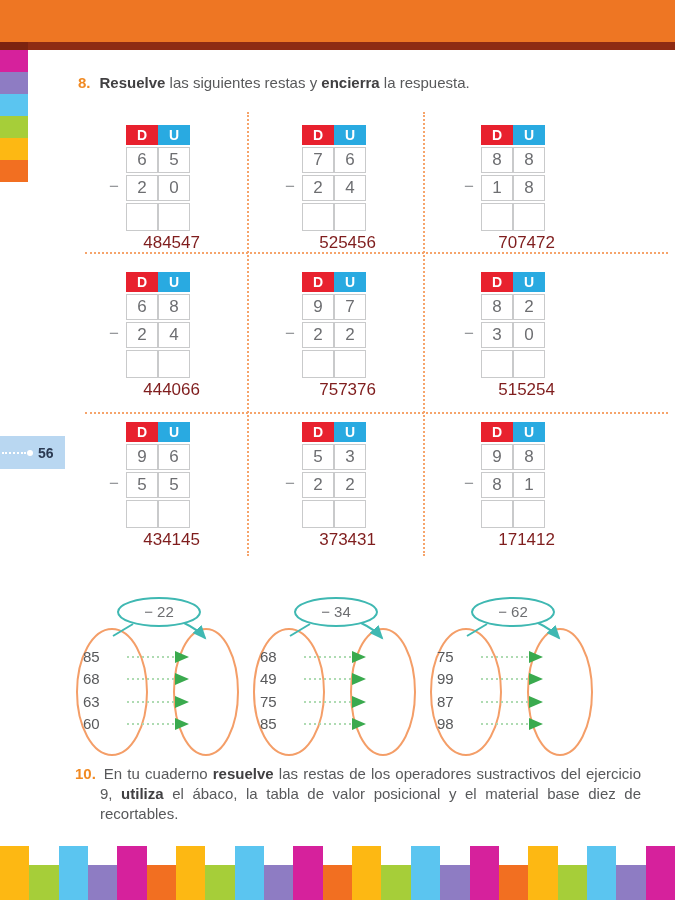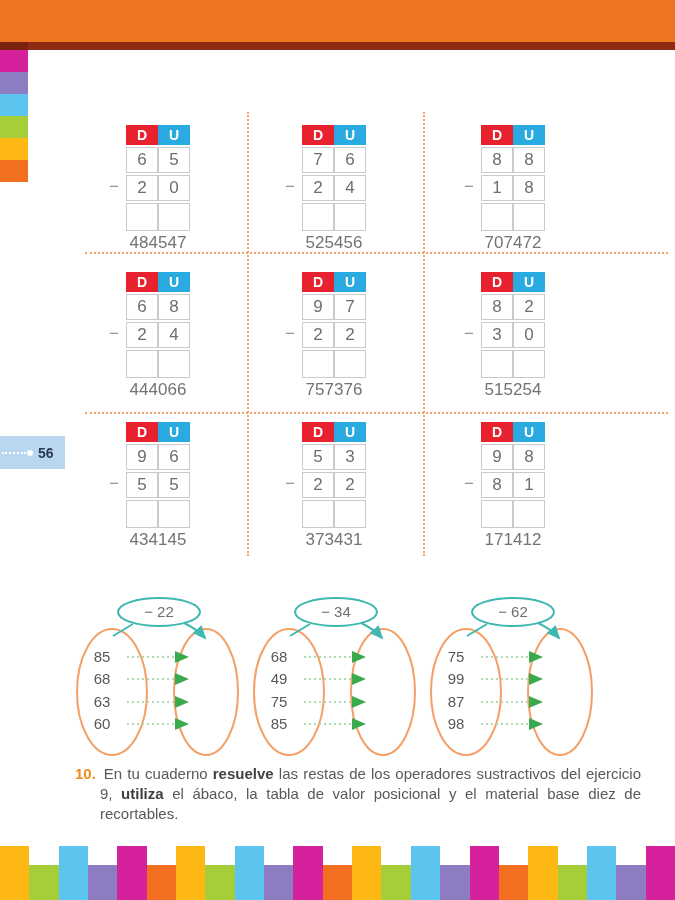--- a/index.html
+++ b/index.html
@@ -23,33 +23,33 @@
   .du{width:64px;margin:0 auto;display:grid;grid-template-columns:32px 32px;row-gap:2px;}
   .hd,.hu{height:20px;color:#fff;font-weight:bold;font-size:14px;
           display:flex;align-items:center;justify-content:center;}
   .hd{background:#e8212e;}
   .hu{background:#29aae1;}
   .dcell{height:24px;border:1px solid #c9cacb;background:#fff;color:#6d6e71;font-size:17px;
          display:flex;align-items:center;justify-content:center;}
   .blank{height:26px;}
   .minus{position:absolute;left:31px;top:52px;color:#939598;font-size:17px;}
   .opts{position:absolute;left:38px;top:108px;width:84px;display:flex;
-        justify-content:center;color:#737373;font-size:17px;}
+        justify-content:flex-end;color:#7f1d1d;font-size:17px;}
   
   .badge{position:absolute;left:0;top:436px;width:65px;height:33px;background:#b9d7f1;
          display:flex;align-items:center;}
   .badge-dots{width:24px;border-top:2px dotted #fff;margin-left:2px;}
   .badge-dot{width:6px;height:6px;border-radius:50%;background:#fff;margin:0 5px 0 1px;}
   .badge-num{color:#2b3a52;font-size:14px;font-weight:bold;}
   
   .diagram{position:absolute;top:596px;width:170px;height:170px;}
   .diagram svg{position:absolute;left:0;top:0;}
   .op-label{position:absolute;left:43px;top:3px;width:82px;height:26px;text-align:center;
             line-height:26px;font-size:15px;color:#6d6e71;}
-  .dg-num{position:absolute;left:8px;width:38px;text-align:center;font-size:15px;
+  .dg-num{position:absolute;left:8px;width:38px;text-align:left;font-size:15px;
           color:#58595b;height:18px;}
   .n0{top:52px}.n1{top:74px}.n2{top:97px}.n3{top:119px}
   
   .ex10{position:absolute;left:75px;top:764px;width:566px;font-size:15px;line-height:20px;
         color:#58595b;text-align:justify;padding-left:25px;text-indent:-25px;box-sizing:border-box;}
   .ex10 .ex-num{margin-right:8px;}
   
   .footer{position:absolute;left:0;bottom:0;width:675px;height:54px;display:flex;
           align-items:flex-end;}
   .stripe{flex:1;}
@@ -66,20 +66,23 @@
   <div class="top-rule-left"></div>
   <div class="side-stack">
       <div class="stack-sq" style="background: rgb(214, 33, 156);"></div>
       <div class="stack-sq" style="background: rgb(142, 124, 195);"></div>
       <div class="stack-sq" style="background: rgb(91, 197, 240);"></div>
       <div class="stack-sq" style="background: rgb(166, 206, 57);"></div>
       <div class="stack-sq" style="background: rgb(253, 184, 19);"></div>
       <div class="stack-sq" style="background: rgb(242, 111, 33);"></div>
     </div>
 
+  <div class="ex-head" style="left:78px;top:74px;width:560px">
+    <span class="ex-num">8.</span><span class="bld">Resuelve</span><span> las siguientes restas y </span><span class="bld">encierra</span><span> la respuesta.</span>
+  </div>
 
   <div class="vsep" style="left:247px"></div>
   <div class="vsep" style="left:423px"></div>
   <div class="hsep" style="top:252px"></div>
   <div class="hsep" style="top:412px"></div>
 
   <div class="card" style="left:78px;top:125px">
     <div class="du">
       <div class="hd">D</div>
       <div class="hu">U</div>

